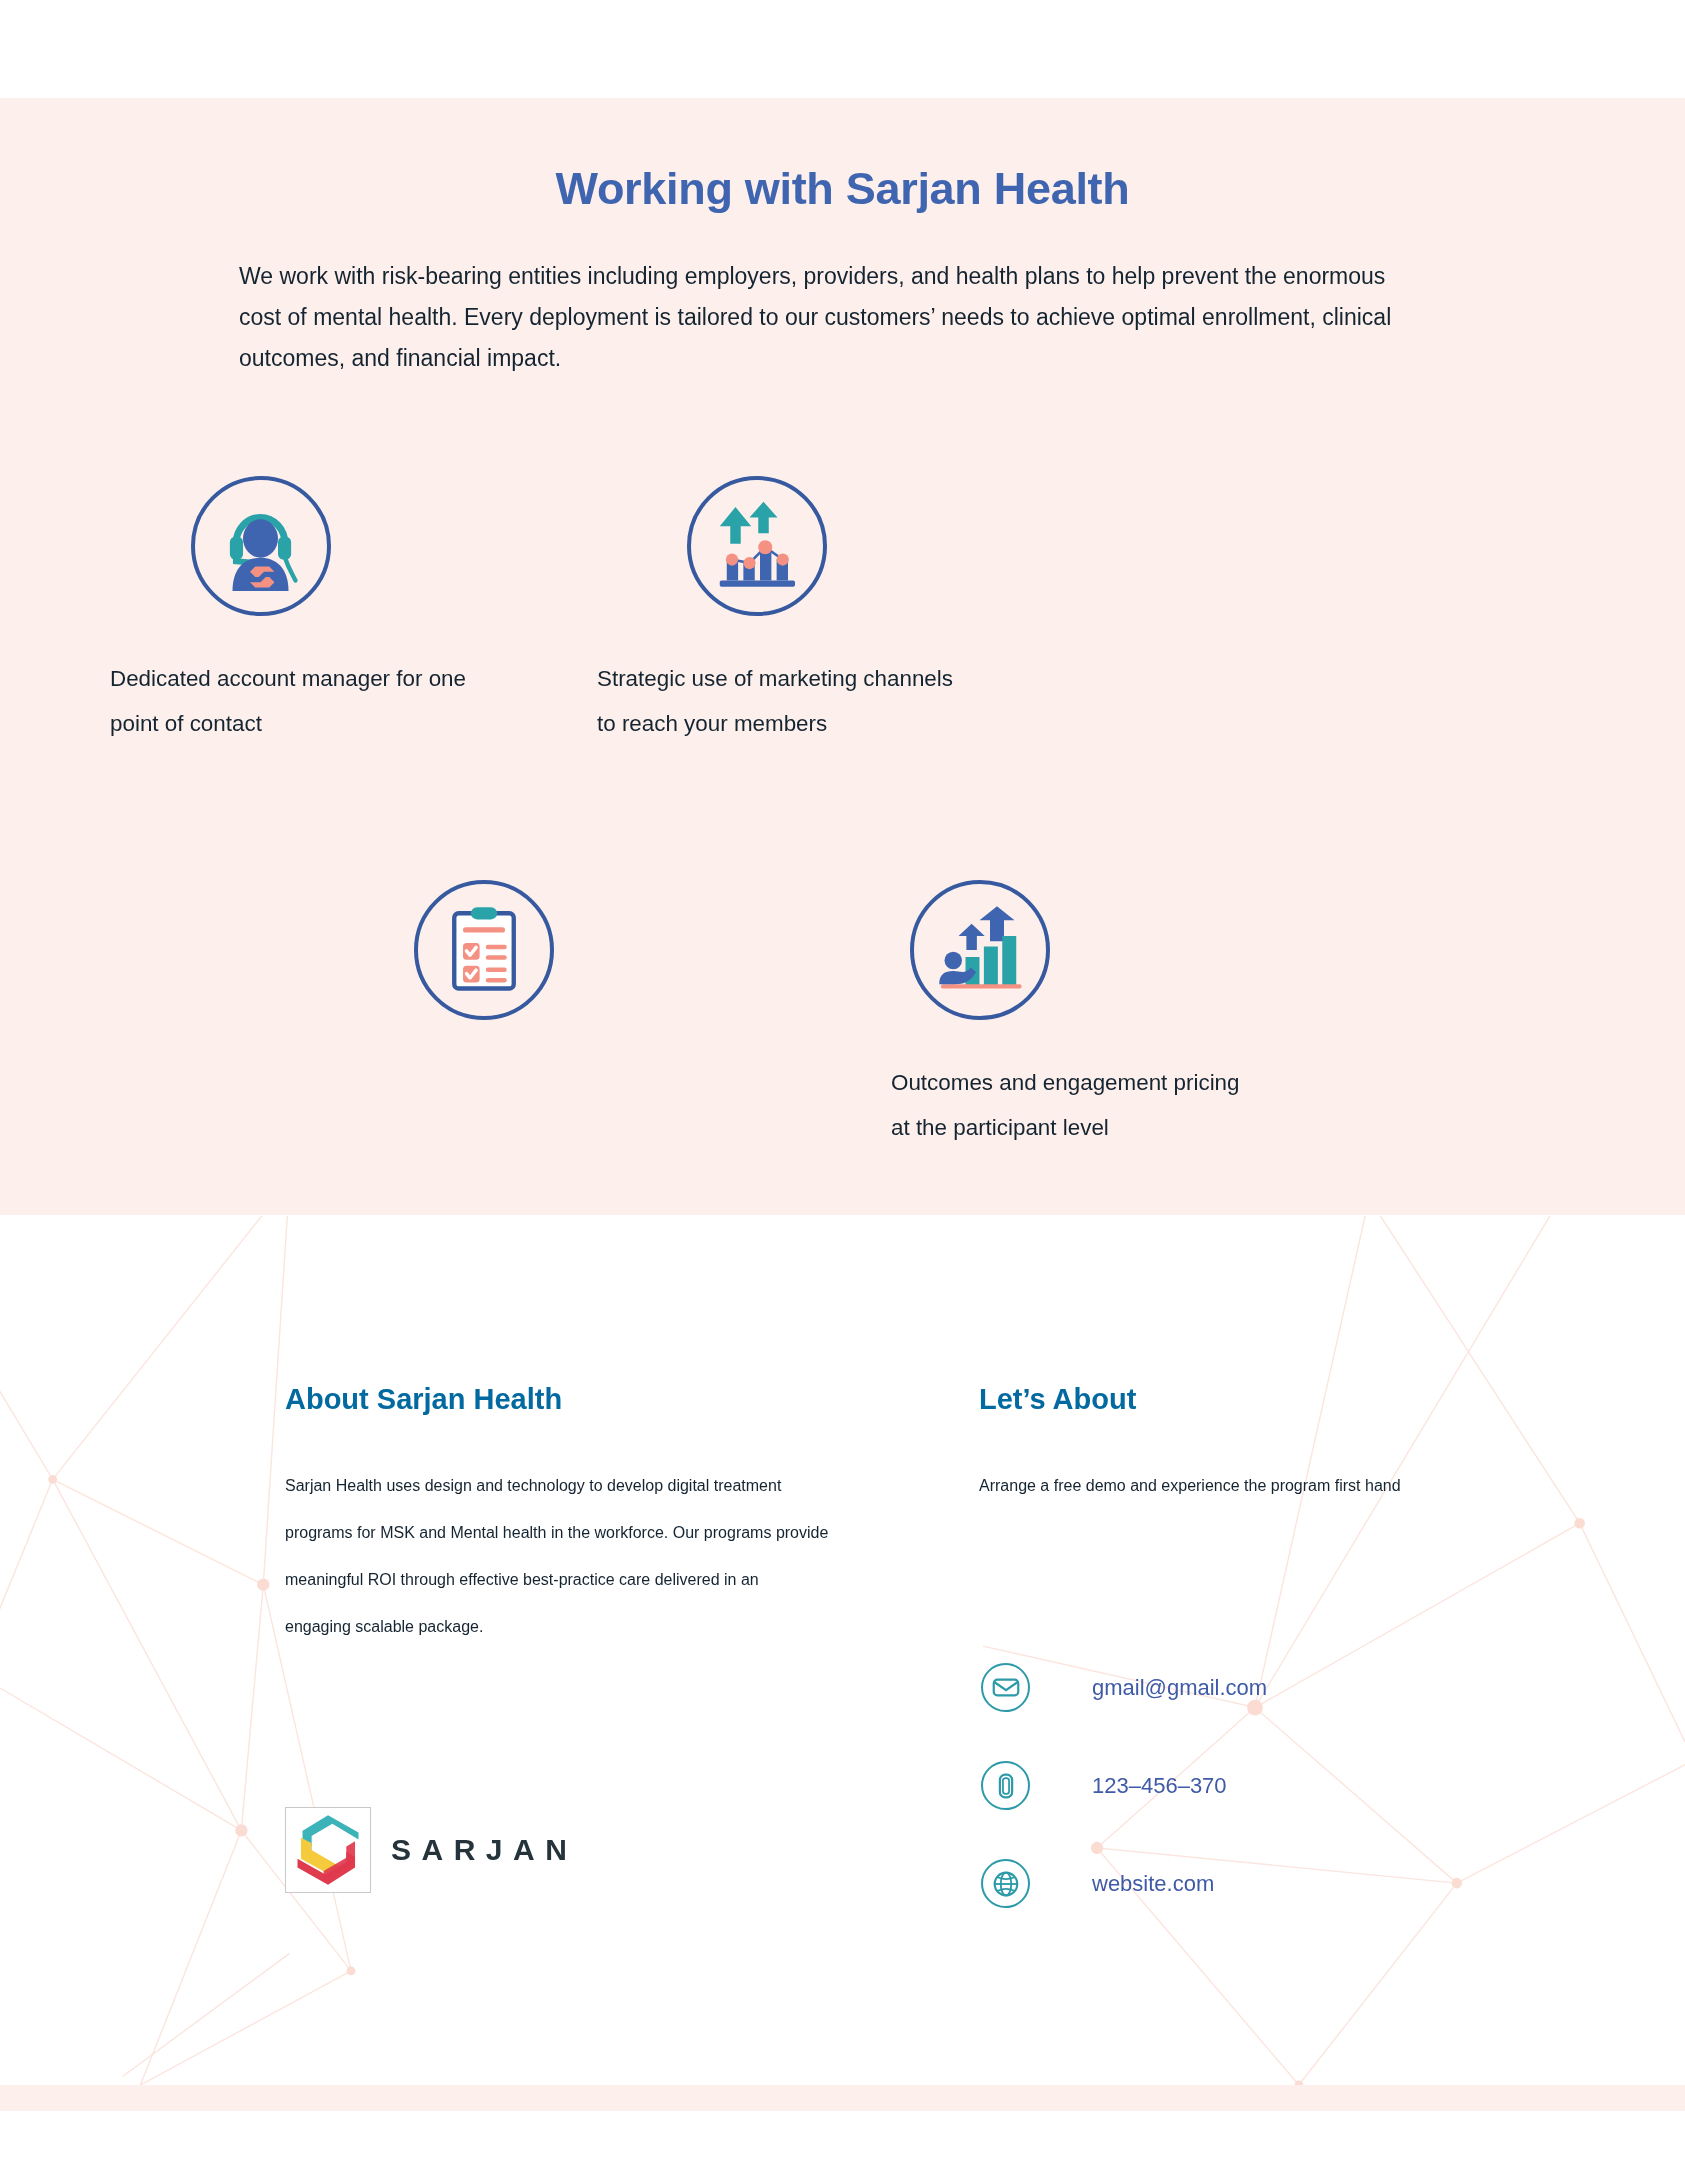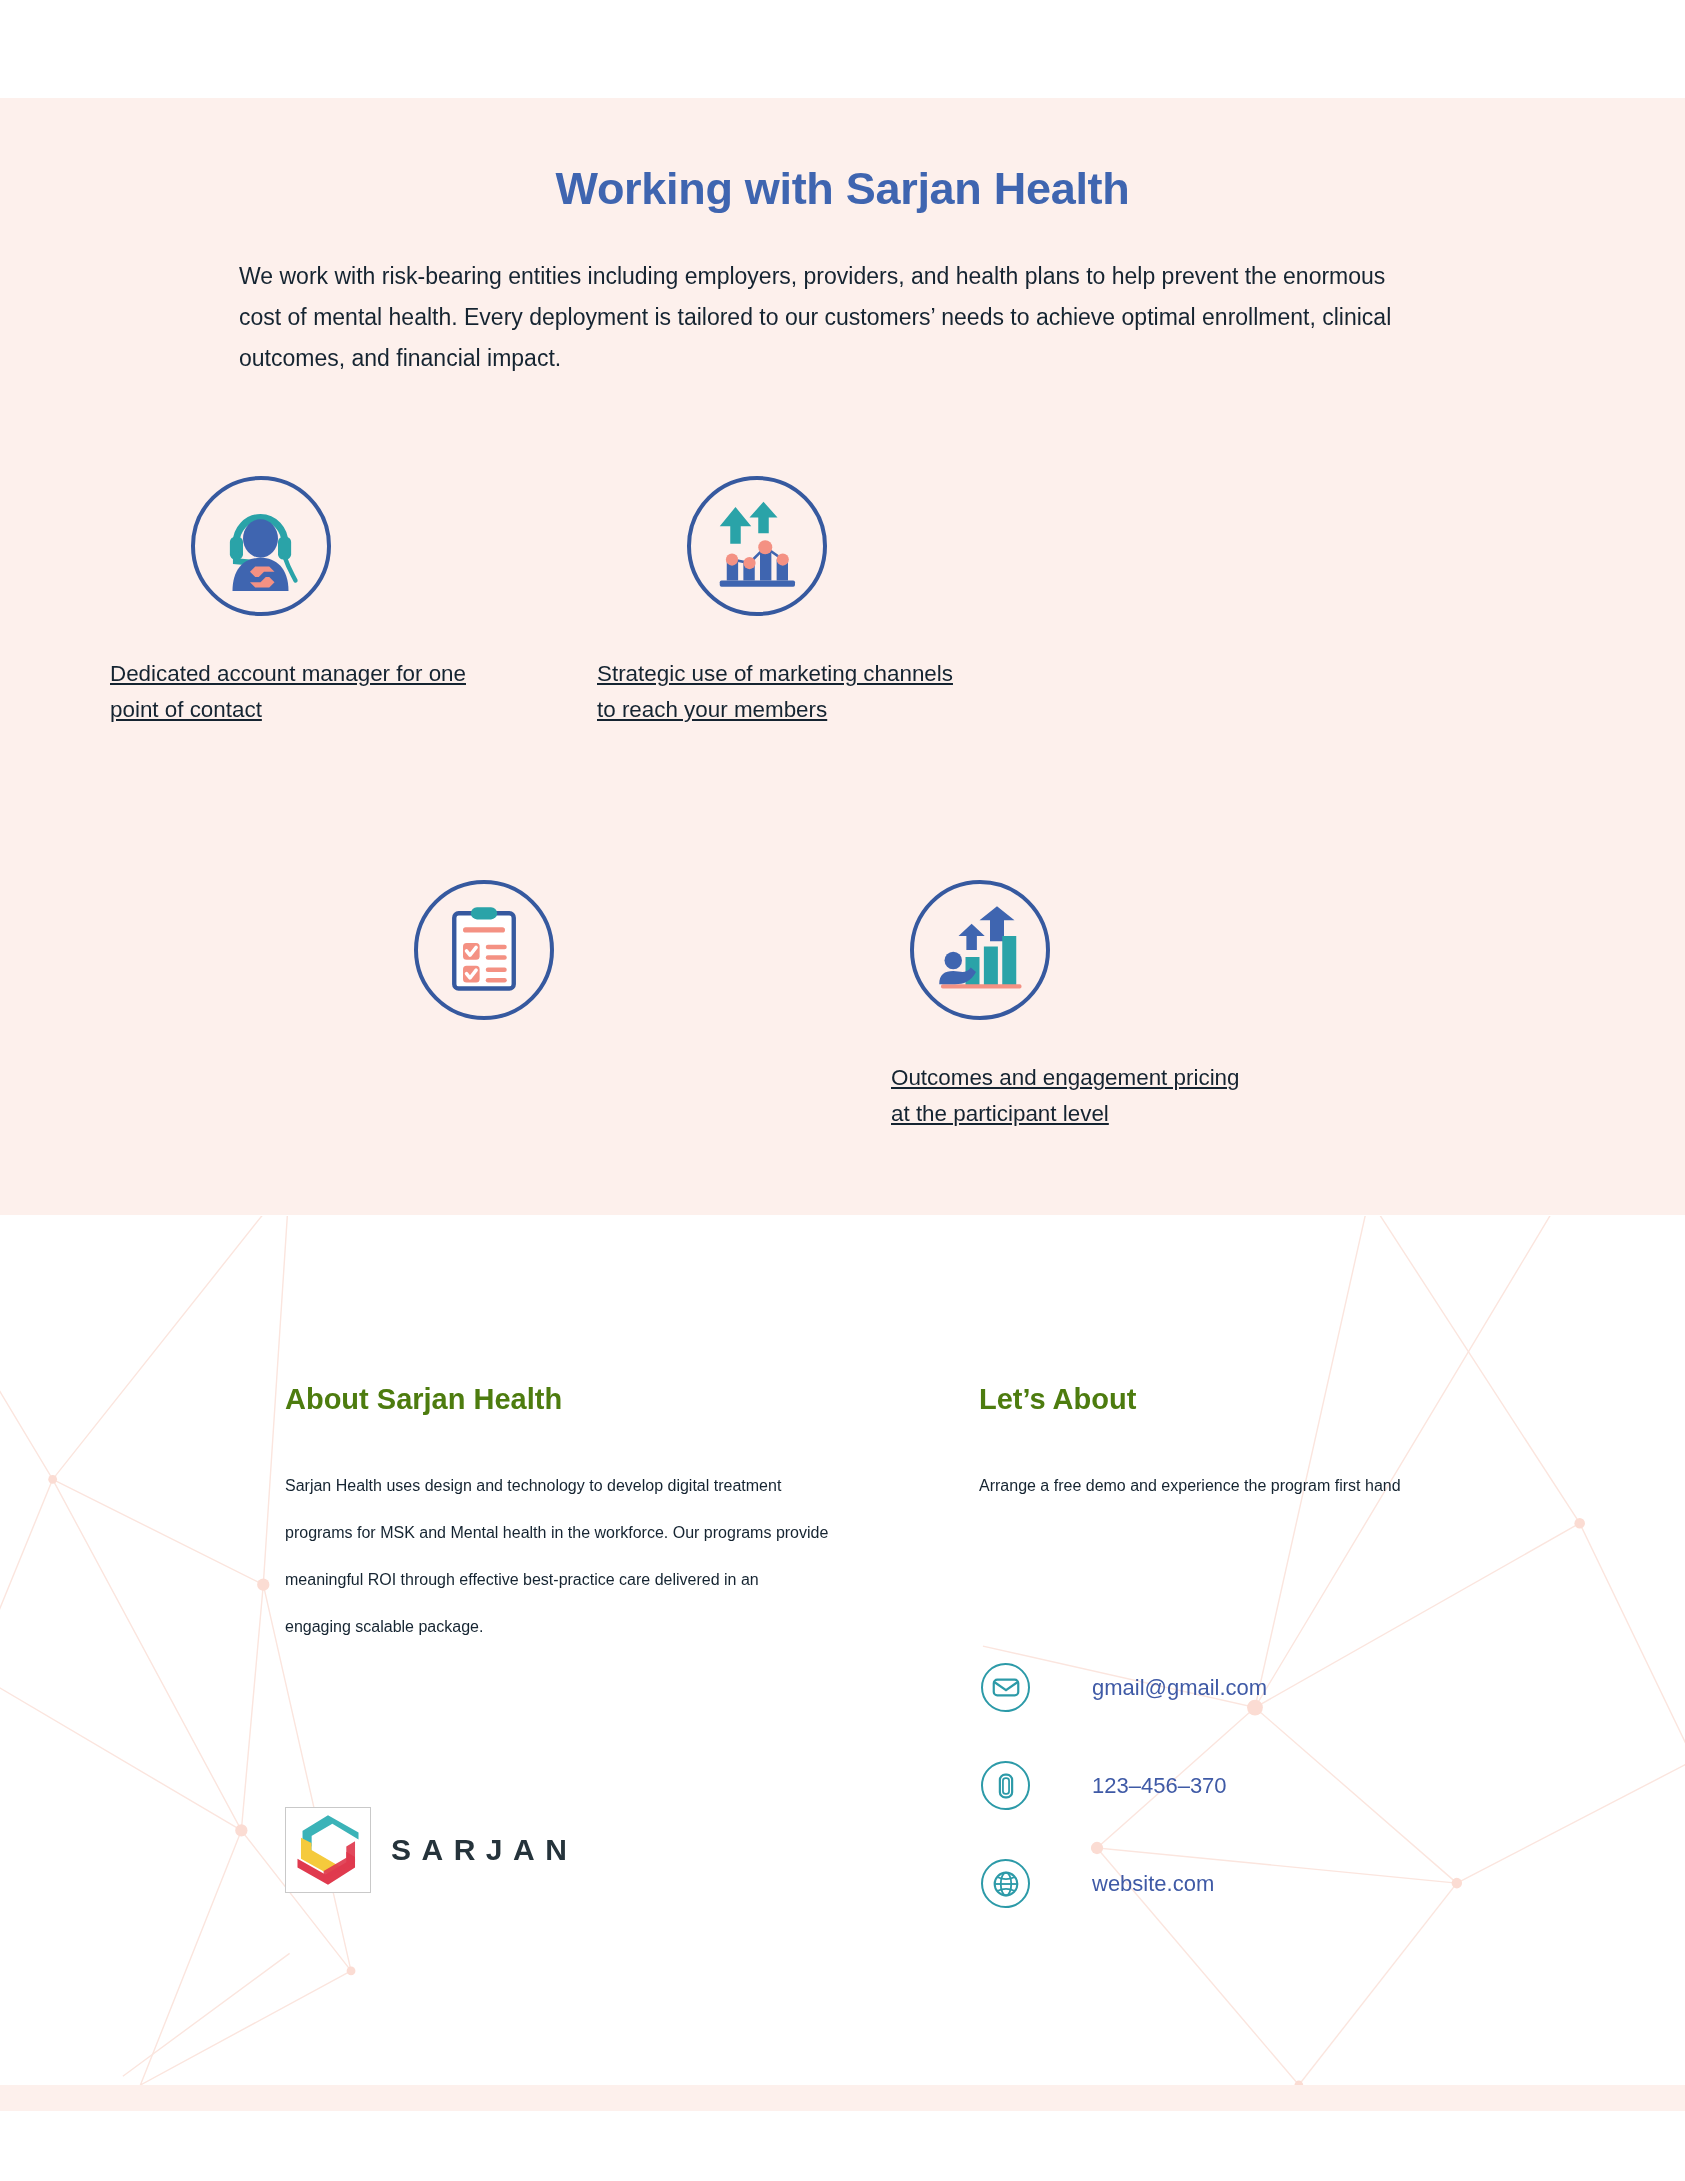--- a/index.html
+++ b/index.html
@@ -60,24 +60,23 @@
   .icon-circle {
     width:140px; height:140px;
     border:4.4px solid #36599f;
     border-radius:50%;
     display:flex; align-items:center; justify-content:center;
     background:transparent;
   }
   .feature .caption {
     margin-top:36px;
     font-size:22.4px;
-    line-height:36px;
+    line-height:45px;
     color:#152431;
     width:369px;
-    text-decoration:underline;
   }
   .f-offset-1 { margin-left:-57px; }
   .f-offset-2 { margin-left:-66px; }
   .f-offset-3 { margin-left:-66px; }
 
   
   .bottom-section {
     position:absolute;
     left:0; top:1216px;
     width:1685px; height:869px;
@@ -98,21 +97,21 @@
     width:544px;
   }
   .chat-col {
     position:absolute;
     left:979px; top:1383px;
     width:562px;
   }
   .col-title {
     font-size:29px;
     font-weight:bold;
-    color:#4d7c0f;
+    color:#0369a1;
     margin-bottom:46px;
   }
   .col-body {
     font-size:16px;
     line-height:47px;
     color:#152431;
   }
 
   
   .logo-block {

